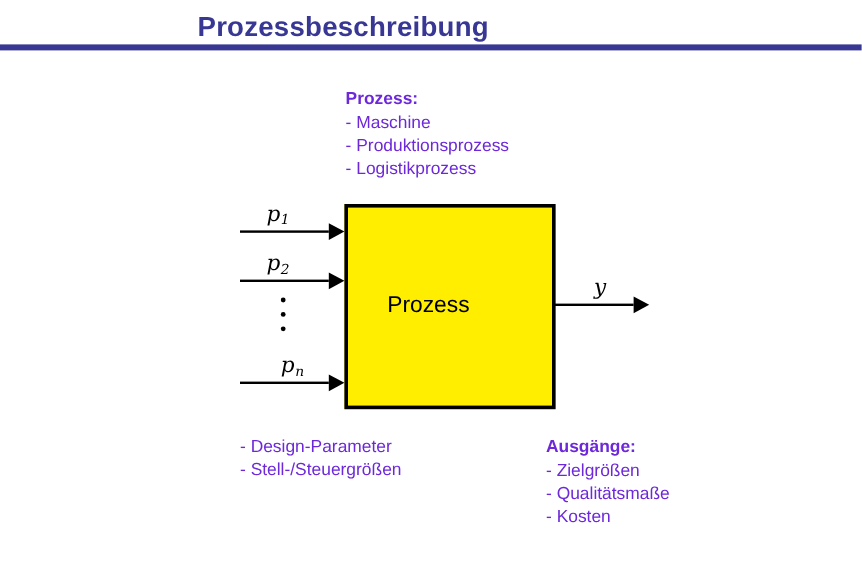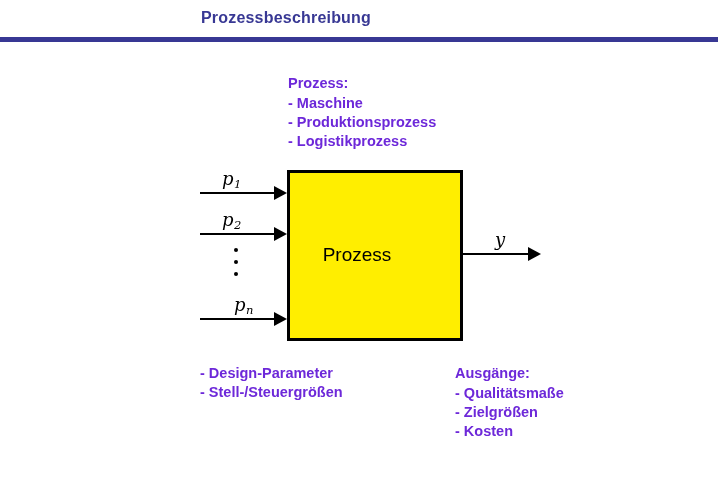--- a/index.html
+++ b/index.html
@@ -21,21 +21,21 @@
     background: #ffffff;
   }
 
   
   #slide-title {
     position: absolute;
     left: 0;
     top: 9px;
     width: 572px;
     text-align: center;
-    font-size: 16px;
+    font-size: 23px;
     font-weight: bold;
     letter-spacing: 0.2px;
     color: #383894;
     font-family: "Liberation Sans", sans-serif;
   }
   #title-rule {
     position: absolute;
     left: 0;
     top: 37px;
     width: 718px;
@@ -50,21 +50,21 @@
     line-height: 19px;
     color: #6d28d9;
     font-family: "Liberation Sans", sans-serif;
     white-space: nowrap;
   }
   .block-heading {
     font-weight: bold;
     margin-bottom: 1px;
   }
   .block-line {
-    font-weight: bold;
+    font-weight: normal;
   }
 
   #process-note { left: 288px; top: 74px; }
   #inputs-note  { left: 200px; top: 364px; }
   #outputs-note { left: 455px; top: 364px; }
 
   
   #diagram {
     position: absolute;
     left: 0;
@@ -195,18 +195,18 @@
 
   </div>
 
   <div id="inputs-note" class="text-block">
     <div class="block-line">- Design-Parameter</div>
     <div class="block-line">- Stell-/Steuergrößen</div>
   </div>
 
   <div id="outputs-note" class="text-block">
     <div class="block-heading">Ausgänge:</div>
+    <div class="block-line">- Zielgrößen</div>
     <div class="block-line">- Qualitätsmaße</div>
-    <div class="block-line">- Zielgrößen</div>
     <div class="block-line">- Kosten</div>
   </div>
 
 </div>
 
 </body></html>

